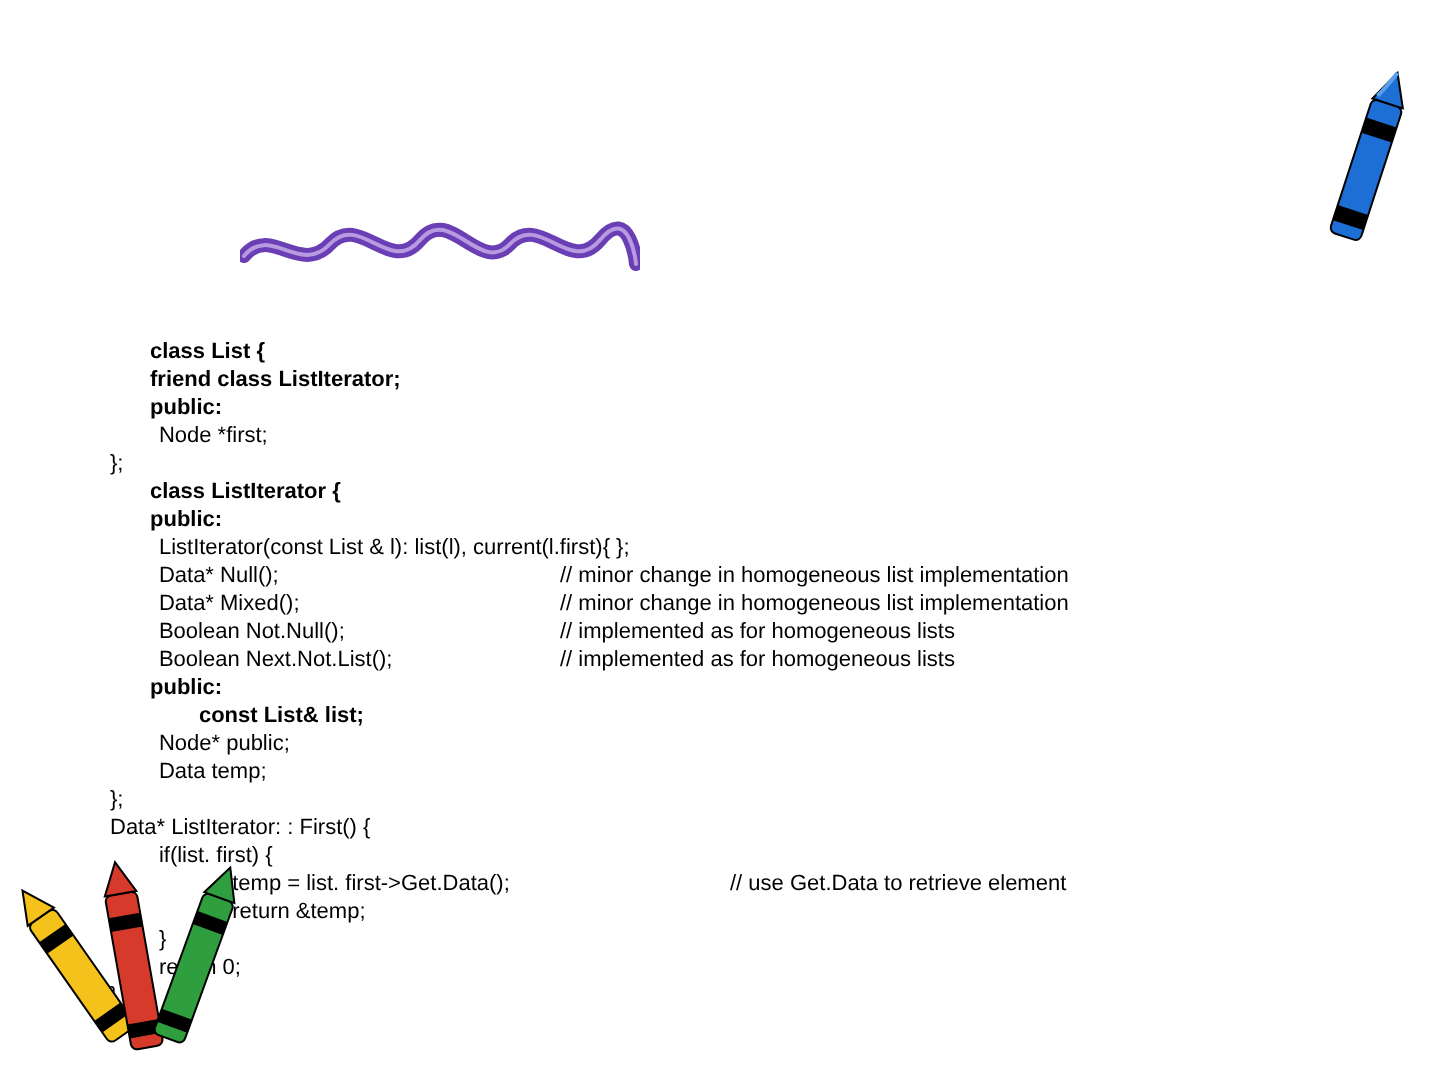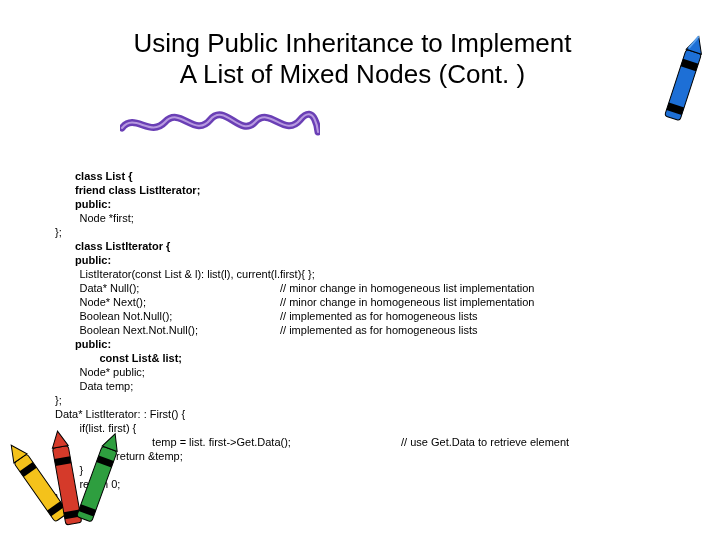--- a/index.html
+++ b/index.html
@@ -53,51 +53,47 @@
     position: absolute;
     left: 5px;
     bottom: 10px;
   }
 </style>
 </head>
 <body>
 
 <div class="slide">
 
-  <div class="title">
-    <span>Using Public Inheritance to Implement</span><br>
-    <span>A List of Mixed Nodes (Cont. )</span>
-  </div>
 
   <svg class="squiggle" width="200" height="30" viewBox="0 0 200 30">
     <path d="M2 18 C 15 2, 30 28, 45 12 S 75 28, 90 10 S 120 28, 135 12 S 165 28, 180 10 S 198 22, 198 22" fill="none" stroke="#6a3fb5" stroke-width="7" stroke-linecap="round"></path>
     <path d="M2 18 C 15 2, 30 28, 45 12 S 75 28, 90 10 S 120 28, 135 12 S 165 28, 180 10 S 198 22, 198 22" fill="none" stroke="#b89ae0" stroke-width="2" stroke-linecap="round"></path>
   </svg>
 
   <div class="code">
 <span class="b">class List {</span>
 <span class="b">friend class ListIterator;</span>
 <span class="b">public:</span>
 <span>        Node *first;</span>
 <span>};</span>
 <span class="b">class ListIterator {</span>
 <span class="b">public:</span>
 <span>        ListIterator(const List &amp; l): list(l), current(l.first){ };</span>
 <span><span style="display:inline-block;width:225px;">        Data* Null();</span><span>// minor change in homogeneous list implementation</span></span>
-<span><span style="display:inline-block;width:225px;">        Node* Next();</span><span>// minor change in homogeneous list implementation</span></span>
+<span><span style="display:inline-block;width:225px;">        Data* Mixed();</span><span>// minor change in homogeneous list implementation</span></span>
 <span><span style="display:inline-block;width:225px;">        Boolean Not.Null();</span><span>// implemented as for homogeneous lists</span></span>
-<span><span style="display:inline-block;width:225px;">        Boolean Next.Not.Null();</span><span>// implemented as for homogeneous lists</span></span>
+<span><span style="display:inline-block;width:225px;">        Boolean Next.Not.List();</span><span>// implemented as for homogeneous lists</span></span>
 <span class="b">public:</span>
 <span><span class="b">        const List&amp; list;</span></span>
 <span>        Node* public;</span>
 <span>        Data temp;</span>
 <span>};</span>
 <span>Data* ListIterator: : First() {</span>
 <span>        if(list. first) {</span>
-<span><span style="display:inline-block;width:310px;padding-left:36px;">                    temp = list. first-&gt;Get.Data();</span><span>// use Get.Data to retrieve element</span></span>
+<span><span style="display:inline-block;width:310px;">                    temp = list. first-&gt;Get.Data();</span><span>// use Get.Data to retrieve element</span></span>
 <span>                    return &amp;temp;</span>
 <span>        }</span>
 <span>        return 0;</span>
 <span>}</span>
   </div>
 
   <svg class="crayon-right" width="50" height="110" viewBox="0 0 50 110">
     <g transform="rotate(18 25 55)">
       <rect x="17" y="20" width="16" height="70" rx="3" fill="#1d6fd6"></rect>
       <rect x="17" y="20" width="16" height="70" rx="3" fill="none" stroke="#000" stroke-width="1"></rect>

